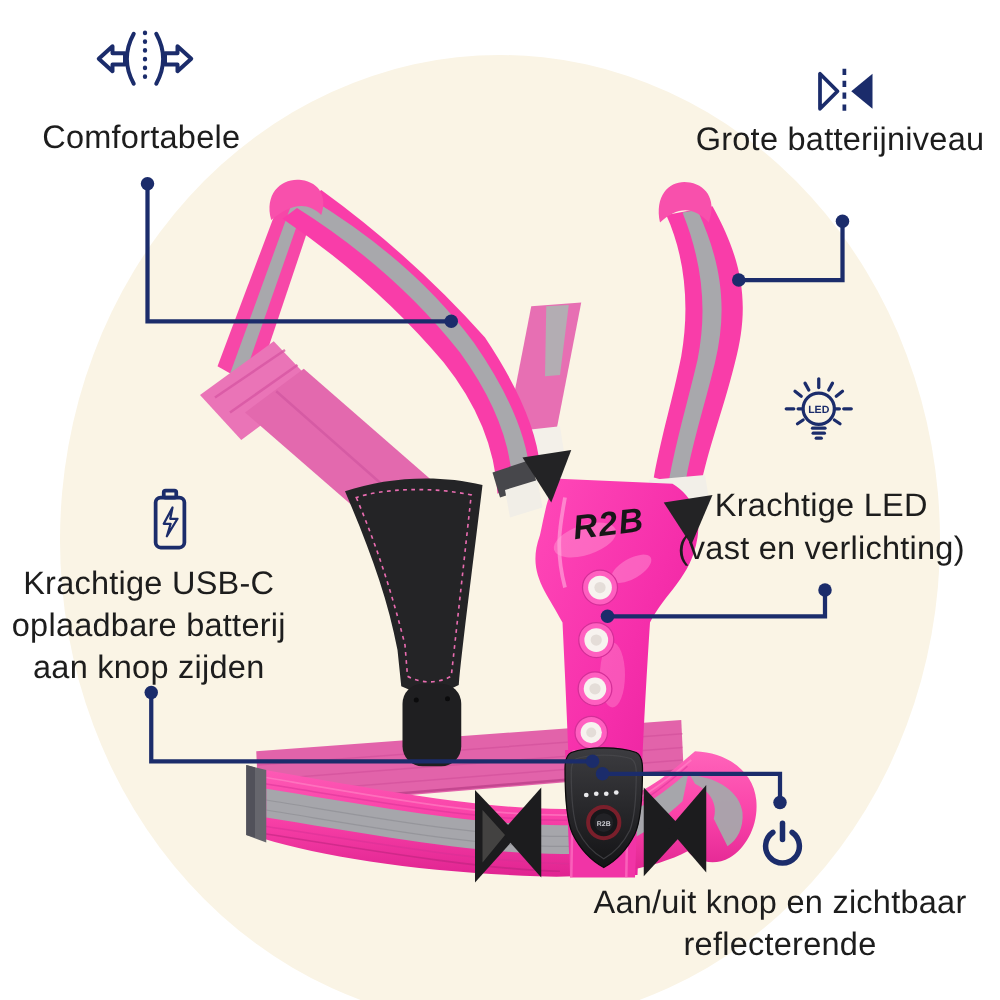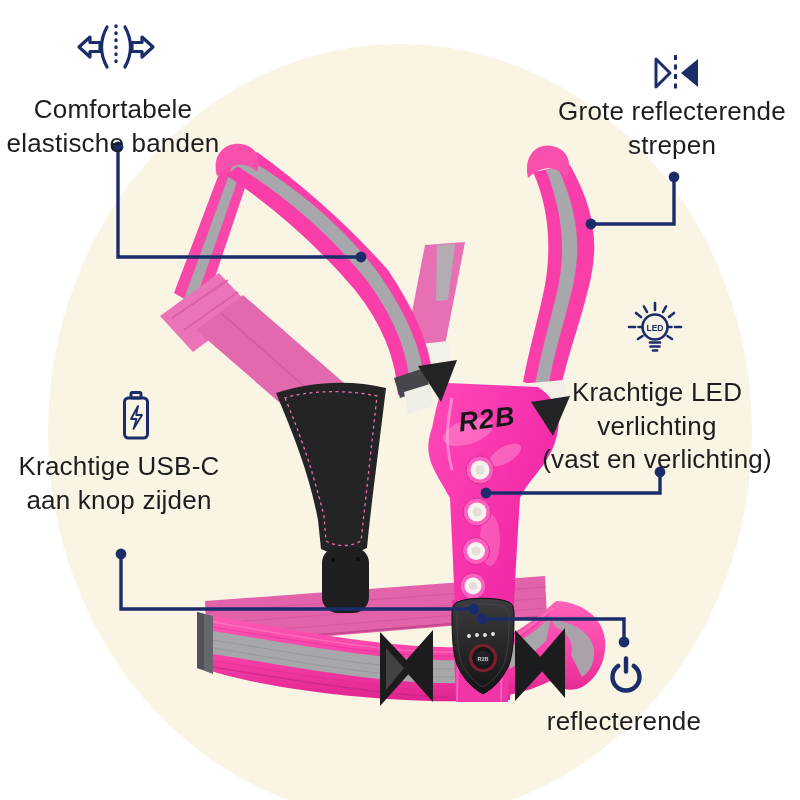--- a/index.html
+++ b/index.html
@@ -262,36 +262,35 @@
 
   <svg class="icon" style="left:604px;top:654px" width="44" height="44" viewBox="0 0 44 44">
     <g stroke="#1b2c6b" stroke-width="4.4" fill="none" stroke-linecap="round">
       <path d="M29.7,11.9 A13.5,13.5 0 1 1 14.3,11.9"></path>
       <path d="M22,4.5 V17.5"></path>
     </g>
   </svg>
 
   <div class="callout-text" style="left:113px;top:93px">
     <div>Comfortabele</div>
-    <div>elastische banden</div>
   </div>
 
   <div class="callout-text" style="left:672px;top:95px">
-    <div>Grote reflecterende</div>
-    <div>strepen</div>
-  </div>
-
-  <div class="callout-text" style="left:657px;top:376px">
+    <div>Grote batterijniveau</div>
+  </div>
+
+  <div class="callout-text" style="left:657px;top:388px">
     <div>Krachtige LED</div>
-    <div>verlichting</div>
     <div>(vast en verlichting)</div>
   </div>
 
   <div class="callout-text" style="left:119px;top:450px">
     <div>Krachtige USB-C</div>
+    <div>oplaadbare batterij</div>
     <div>aan knop zijden</div>
   </div>
 
   <div class="callout-text" style="left:624px;top:705px">
+    <div>Aan/uit knop en zichtbaar</div>
     <div>reflecterende</div>
   </div>
 
 </div>
 
 </body></html>

